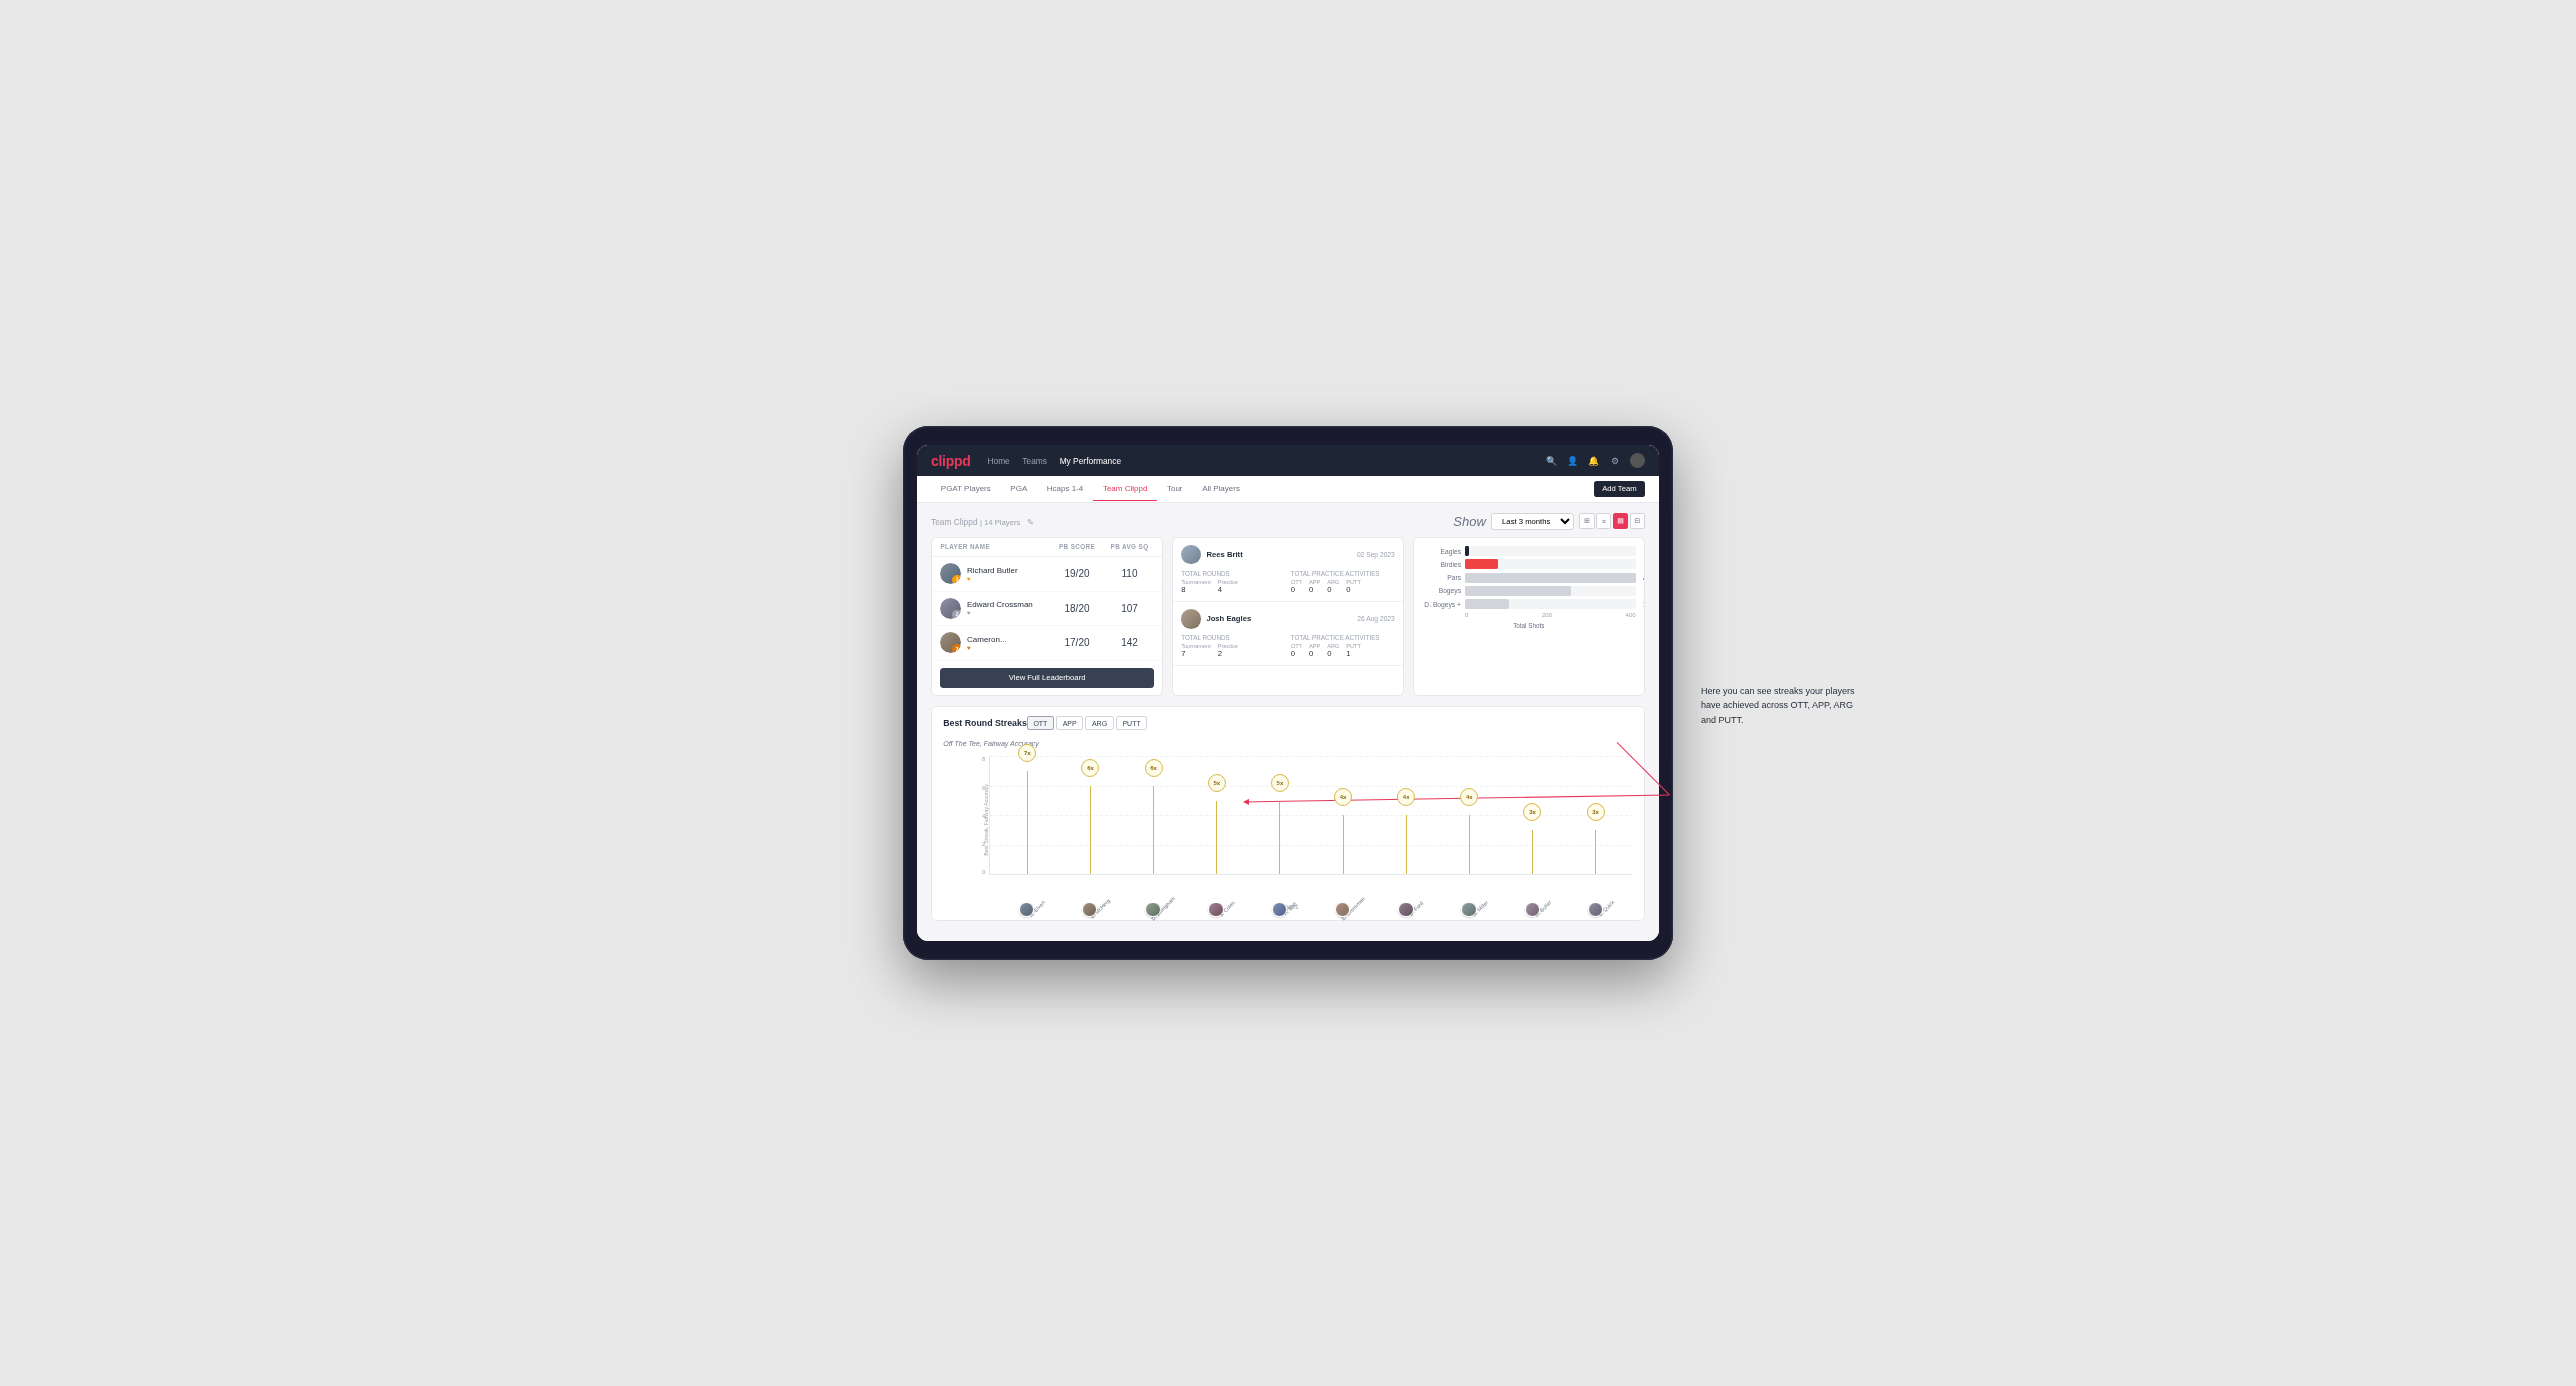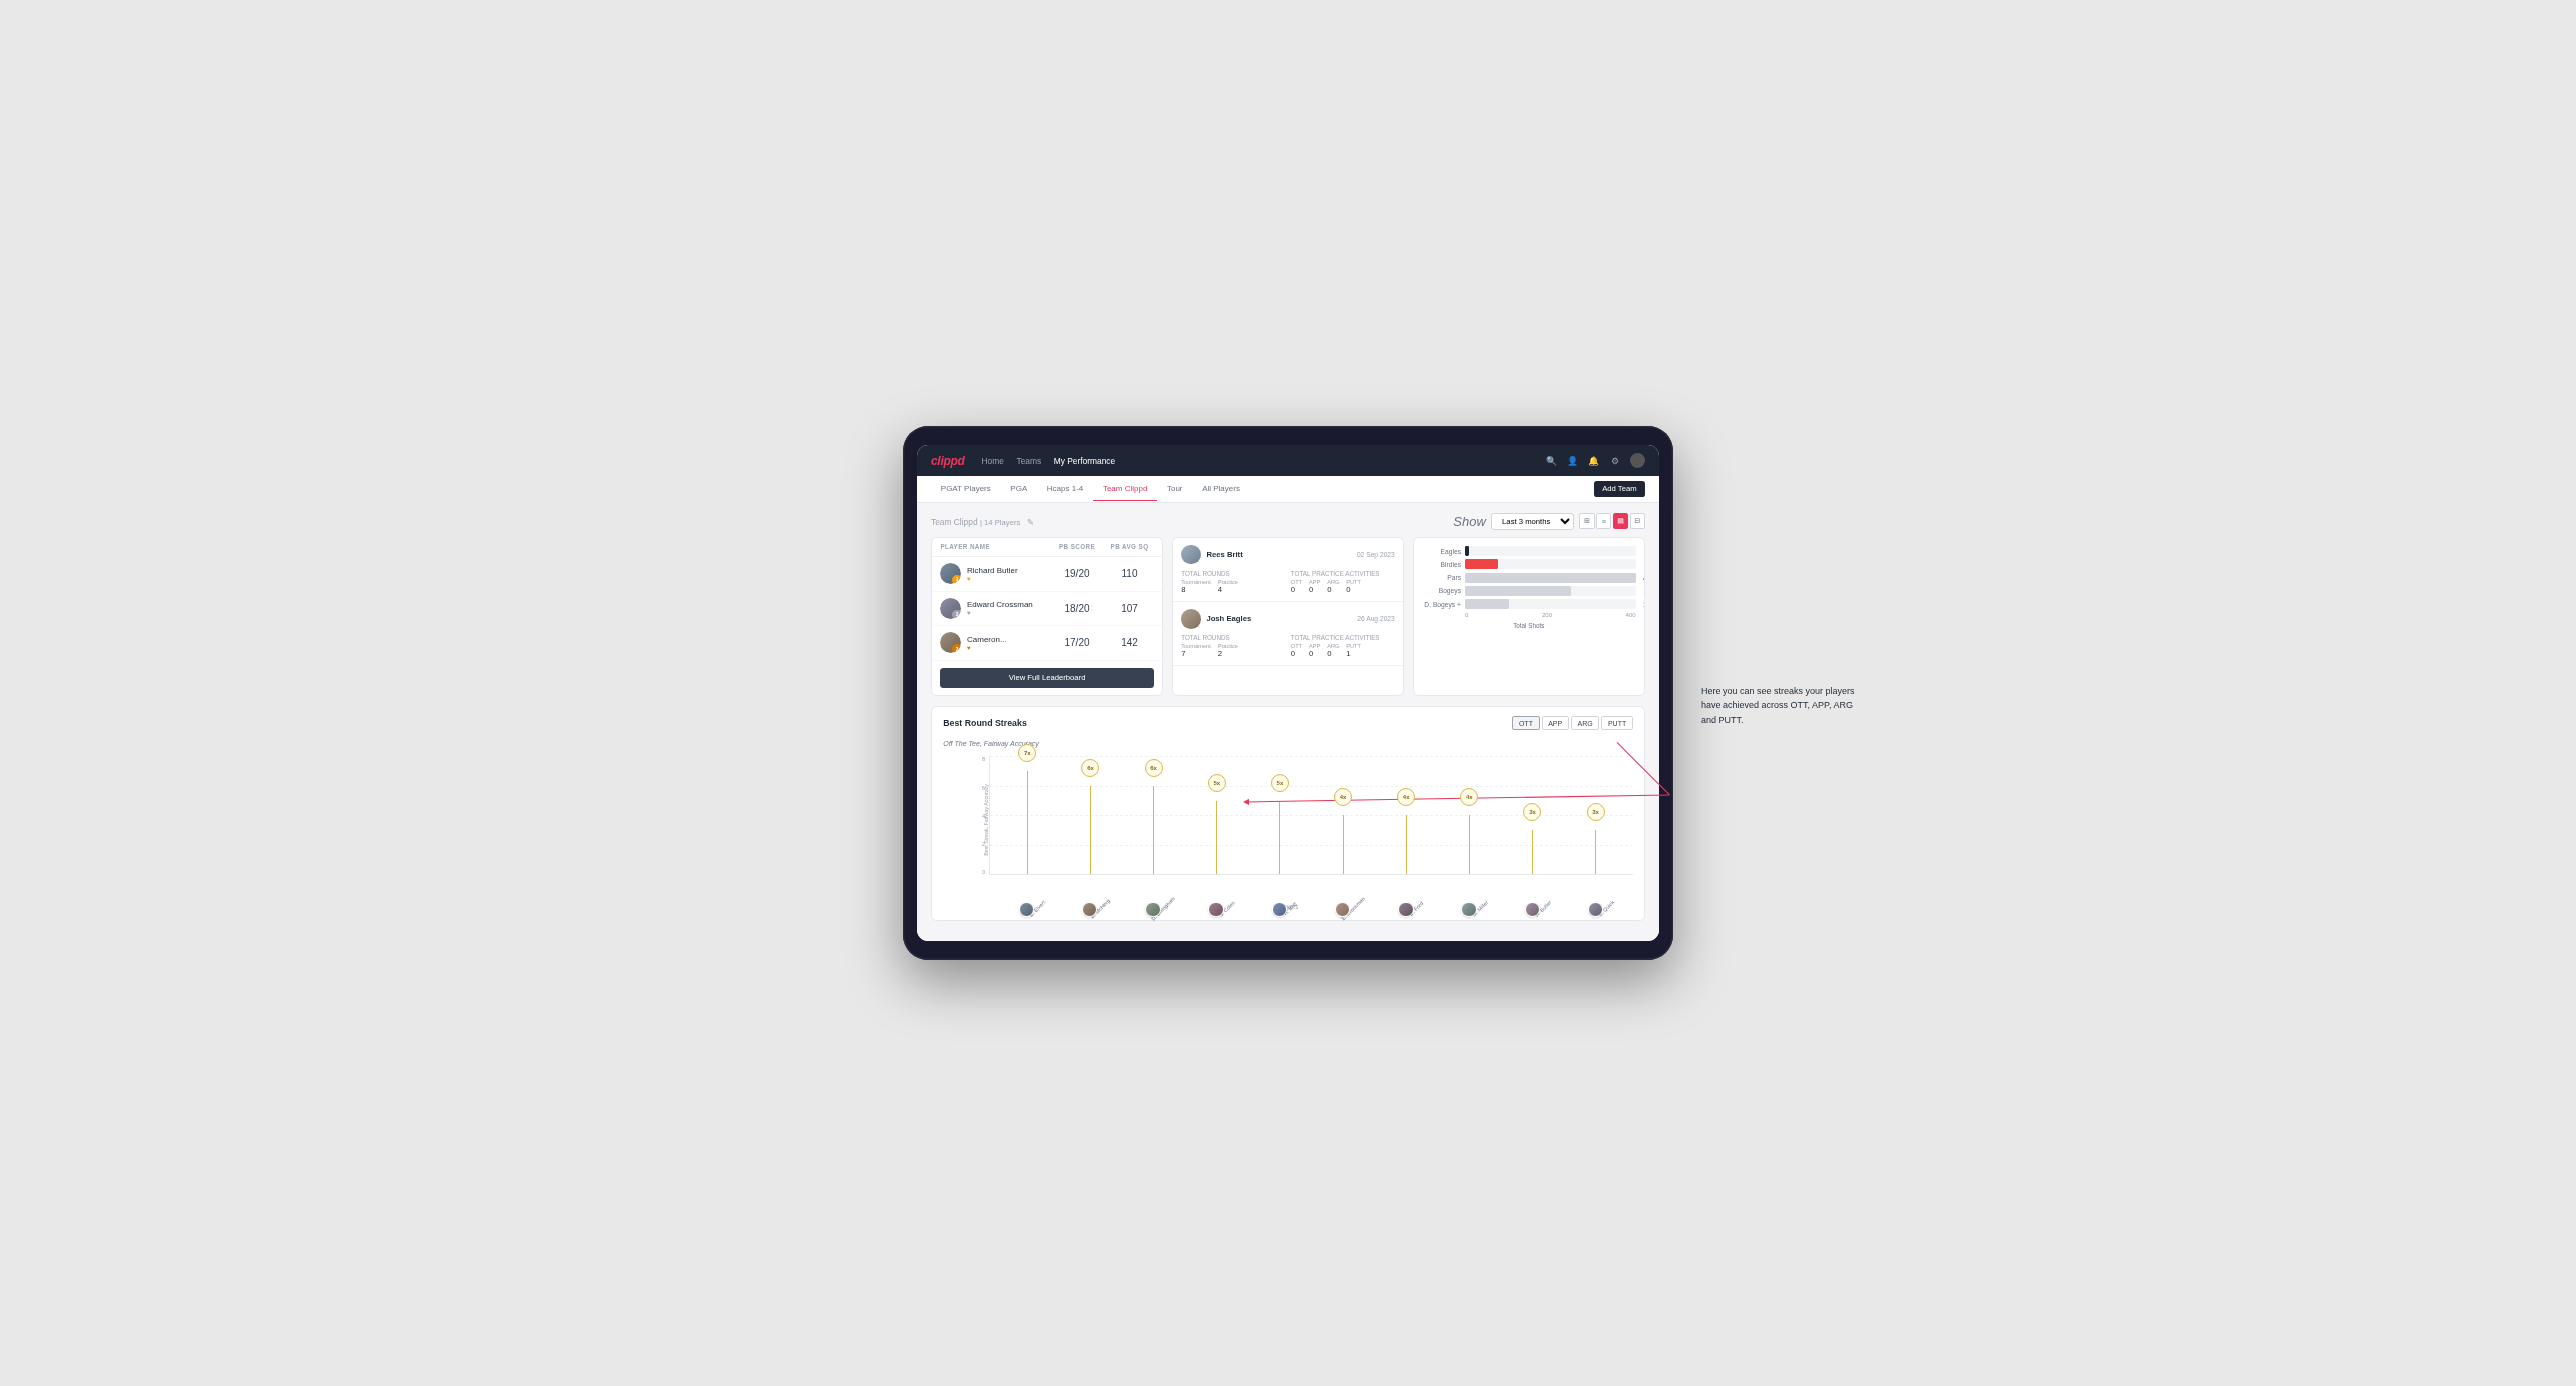--- a/index.html
+++ b/index.html
@@ -34,23 +34,22 @@
       background: #1e2535;
       display: flex;
       align-items: center;
       padding: 0 14px;
       height: 31px;
       gap: 17px;
     }
     .navbar-logo {
       color: #e8375a;
       font-weight: 700;
-      font-size: 12px;
+      font-size: 14px;
       letter-spacing: -0.3px;
-      font-style: italic;
     }
     .navbar-links {
       display: flex;
       gap: 12.6px;
       align-items: flex-end;
       flex: 1;
     }
     .navbar-link {
       color: #9aa0b0;
       font-size: 8.4px;
@@ -400,21 +399,21 @@
     
     .streaks-section {
       background: #fff;
       border-radius: 5.6px;
       border: 0.7px solid #e5e7eb;
       padding: 9.8px 11.2px;
       margin-bottom: 9.8px;
     }
     .streaks-header {
       display: flex;
-      justify-content: space-between;
+      justify-content: flex-start;
       align-items: center;
       margin-bottom: 10px;
     }
     .streaks-title {
       font-size: 8.8px;
       font-weight: 600;
       color: #1f2937;
     }
     .streak-filter-btns {
       display: flex;

